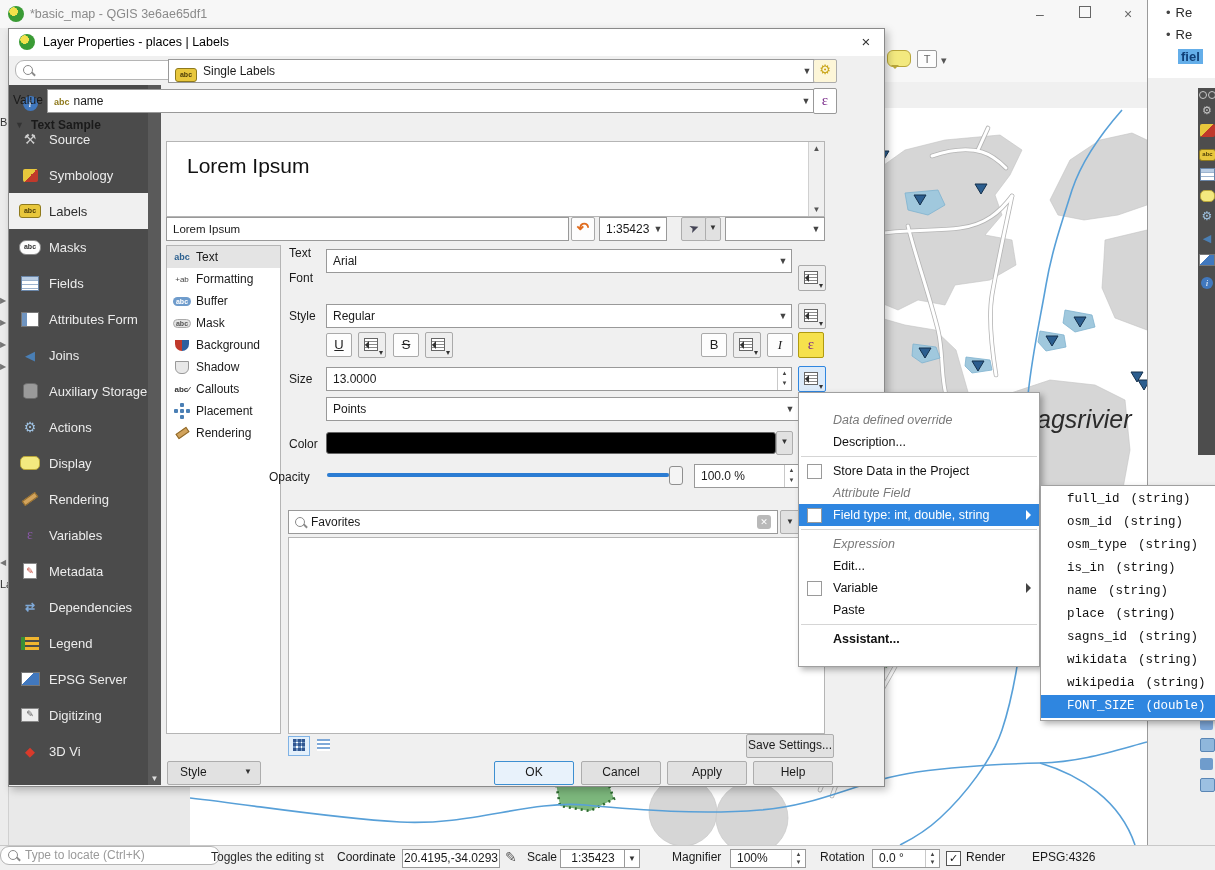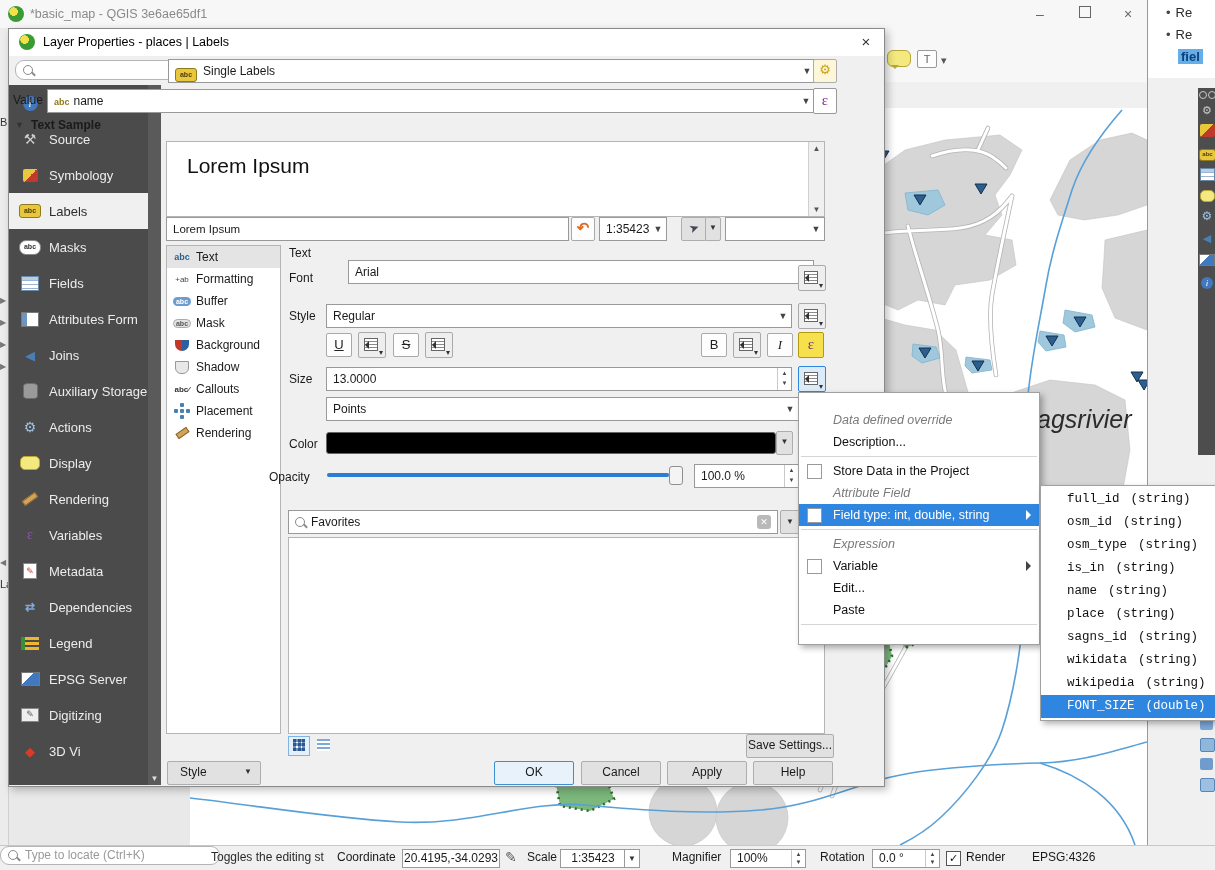--- a/index.html
+++ b/index.html
@@ -465,21 +465,21 @@
       <div class="tab">
           <span class="tic2">
             <span class="ic-brush" style="width:11px;"></span>
           </span>
           <span>Rendering</span>
         </div>
     </div>
 
     <span class="fld-lbl" style="left:280px;top:217px;">Text</span>
     <span class="fld-lbl" style="left:280px;top:242px;">Font</span>
-    <div class="combo" style="left:317px;top:231px;width:458px;margin-left:22px;"><span>Arial</span><span class="carr">▼</span></div>
+    <div class="combo" style="left:317px;top:220px;width:458px;"><span>Arial</span><span class="carr">▼</span></div>
     <div class="ddb" style="left:789px;top:236px;">
         <span class="ddicon"></span>
       </div>
 
     <span class="fld-lbl" style="left:280px;top:280px;">Style</span>
     <div class="combo" style="left:317px;top:275px;width:458px;"><span>Regular</span><span class="carr">▼</span></div>
     <div class="ddb" style="left:789px;top:274px;">
         <span class="ddicon"></span>
       </div>
 
@@ -540,24 +540,25 @@
 
   <div class="menu" style="left:798px;top:392px;width:240px;padding:16px 0;">
     <div class="mi hdr"><span>Data defined override</span></div>
     <div class="mi"><span>Description...</span></div>
     <div class="msep"></div>
     <div class="mi"><span class="cbx"></span><span>Store Data in the Project</span></div>
     <div class="mi hdr"><span>Attribute Field</span></div>
     <div class="mi hl"><span class="cbx"></span><span>Field type: int, double, string</span><span class="subarrow"></span></div>
     <div class="msep"></div>
     <div class="mi hdr"><span>Expression</span></div>
+    <div class="mi"><span>Edit...</span></div>
     <div class="mi"><span class="cbx"></span><span>Variable</span><span class="subarrow" style="color:#444;"></span></div>
-    <div class="mi"><span>Edit...</span></div>
     <div class="mi"><span>Paste</span></div>
     <div class="msep"></div>
+    <div class="mi bold"><span>Assistant...</span></div>
   </div>
 
   <div class="menu submenu" style="left:1040px;top:485px;width:175px;padding:2px 0;">
     <div class="smi"><span>full_id</span><span class="ftype">(string)</span></div>
     <div class="smi"><span>osm_id</span><span class="ftype">(string)</span></div>
     <div class="smi"><span>osm_type</span><span class="ftype">(string)</span></div>
     <div class="smi"><span>is_in</span><span class="ftype">(string)</span></div>
     <div class="smi"><span>name</span><span class="ftype">(string)</span></div>
     <div class="smi"><span>place</span><span class="ftype">(string)</span></div>
     <div class="smi"><span>sagns_id</span><span class="ftype">(string)</span></div>

